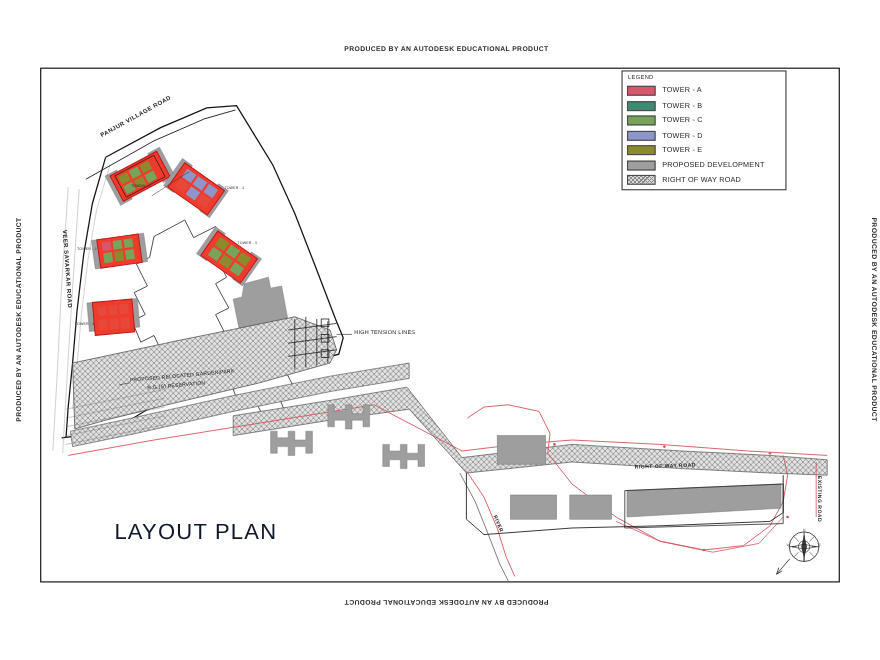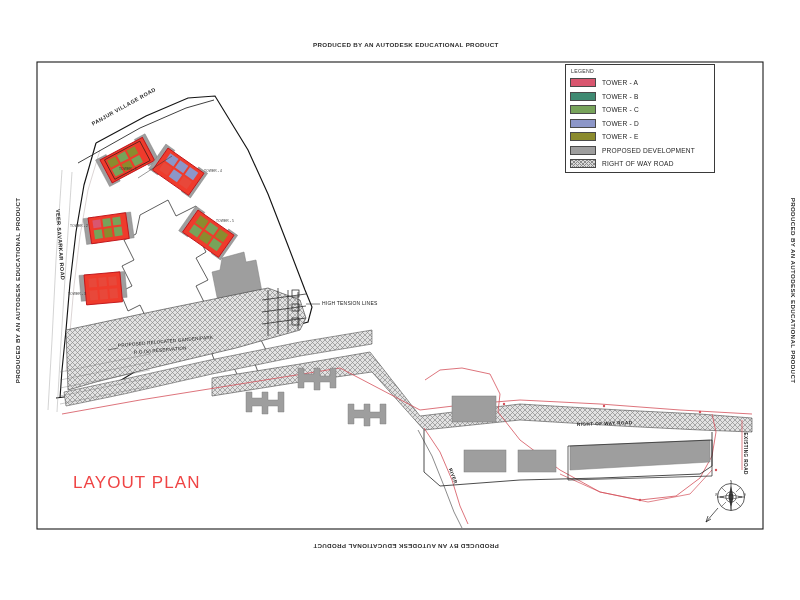--- a/index.html
+++ b/index.html
@@ -91,25 +91,25 @@
 
   
   .lbl {
     position: absolute;
     font-family: "Liberation Sans", sans-serif;
     color: #1a1a1a;
     white-space: nowrap;
     line-height: 1.12;
   }
   #title-layout-plan {
-    left: 73px;
+    left: 104px;
     top: 473px;
-    font-size: 17px;
+    font-size: 20px;
     letter-spacing: 1.1px;
-    color: #ef4444;
+    color: #0f172a;
     font-weight: normal;
   }
   .rdlbl { font-size: 5.4px; letter-spacing: 0.45px; color: #222; font-weight: bold; }
   .anno  { font-size: 4.6px; letter-spacing: 0.2px; color: #1a1a1a; }
   .twrlbl{ font-size: 3.3px; letter-spacing: 0.1px; color: #333; }
   .tiny  { font-size: 3.1px; color: #444; }
 </style>
 </head>
 <body>
 

